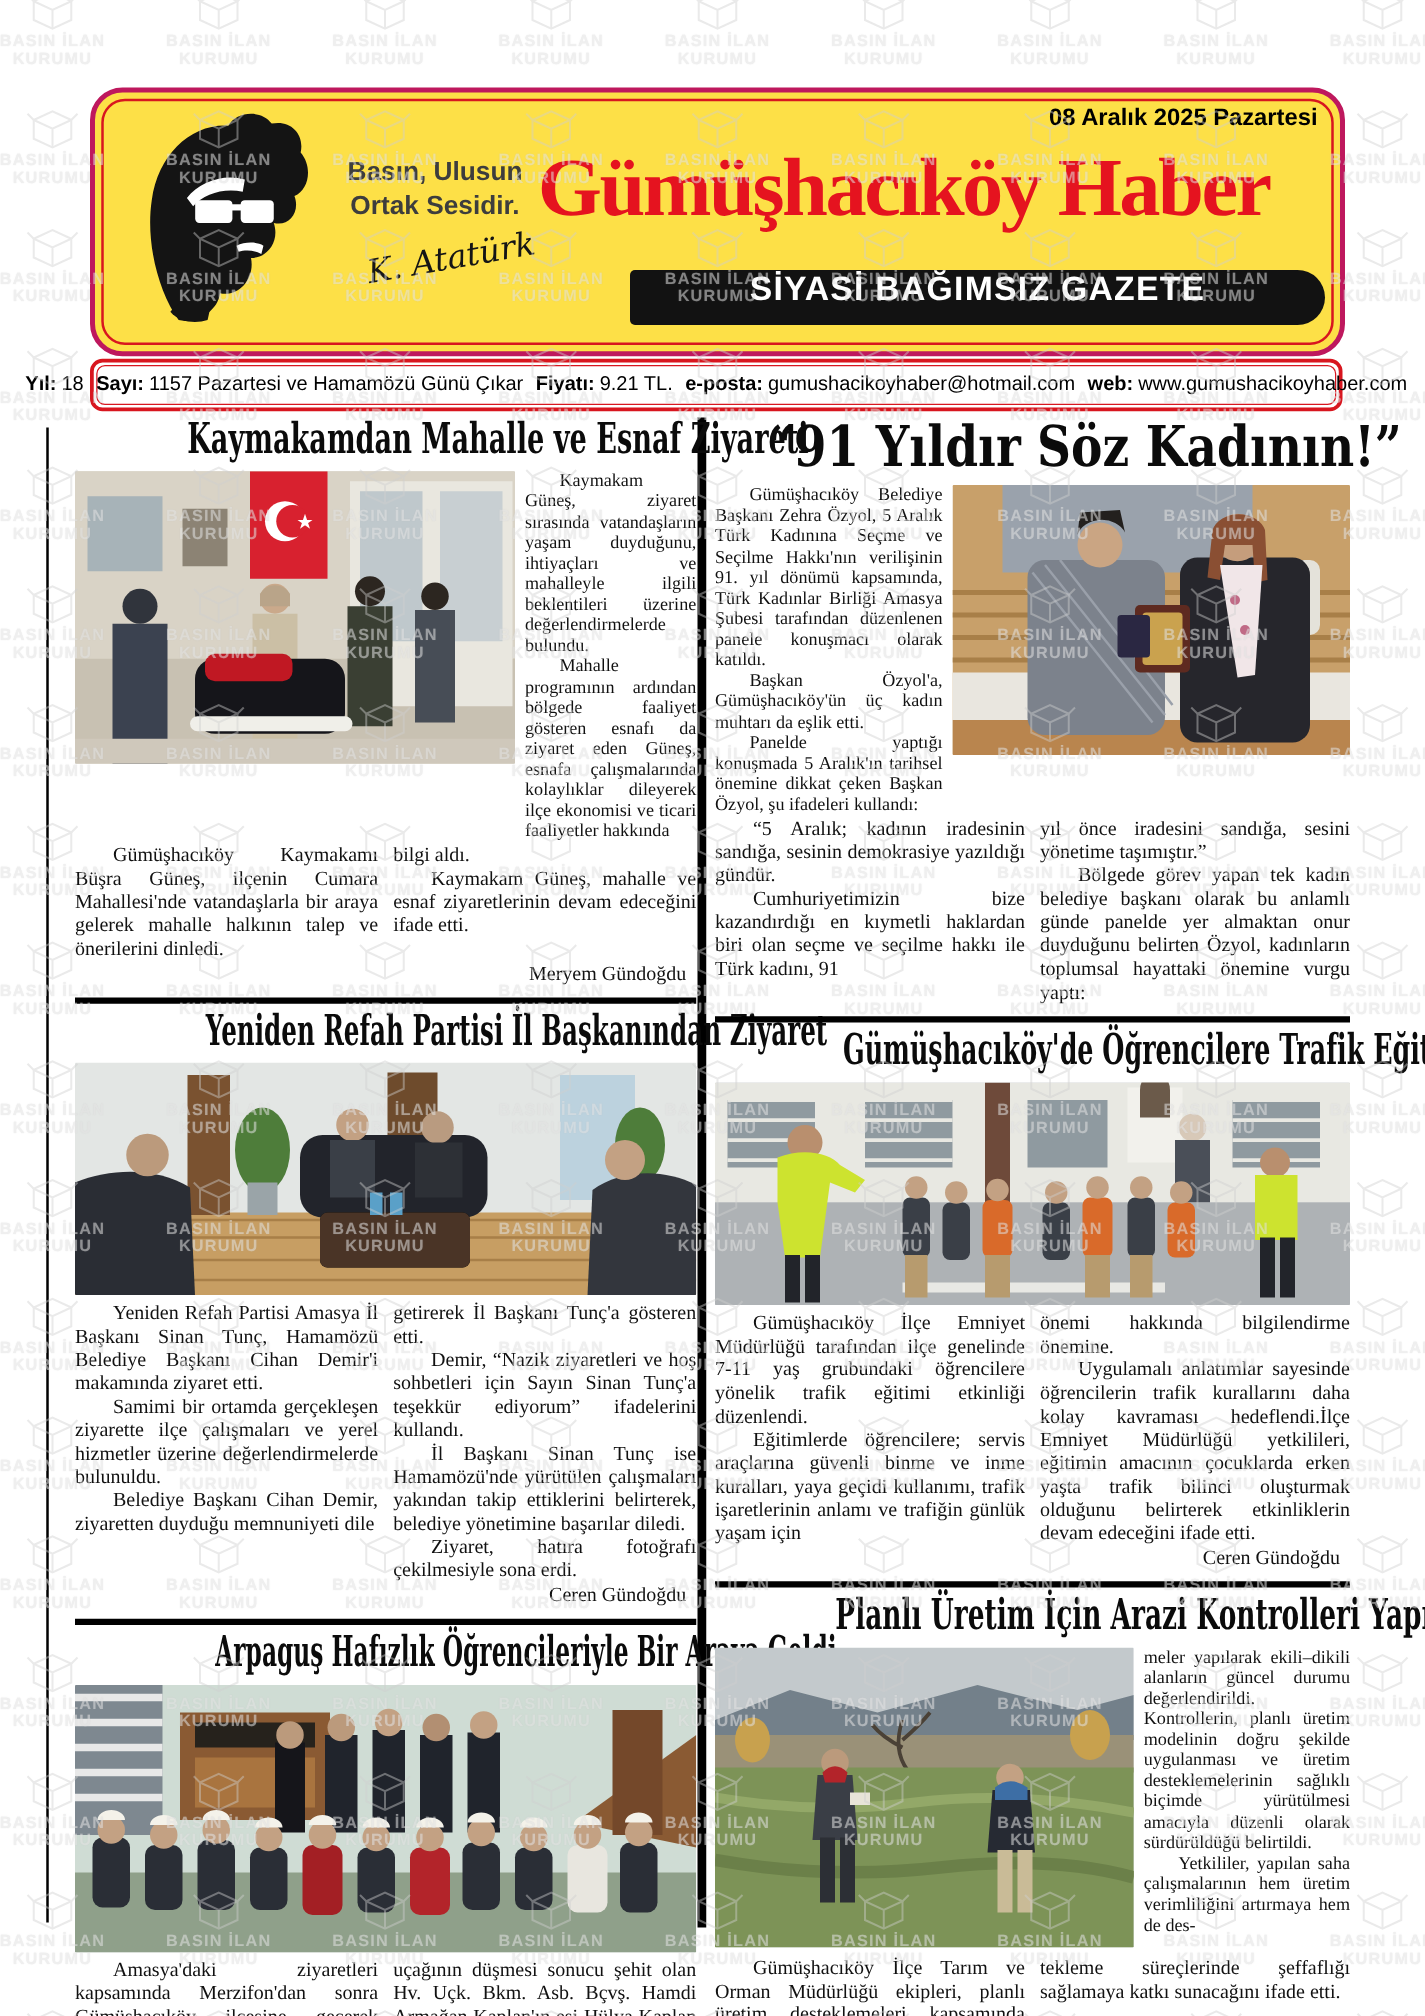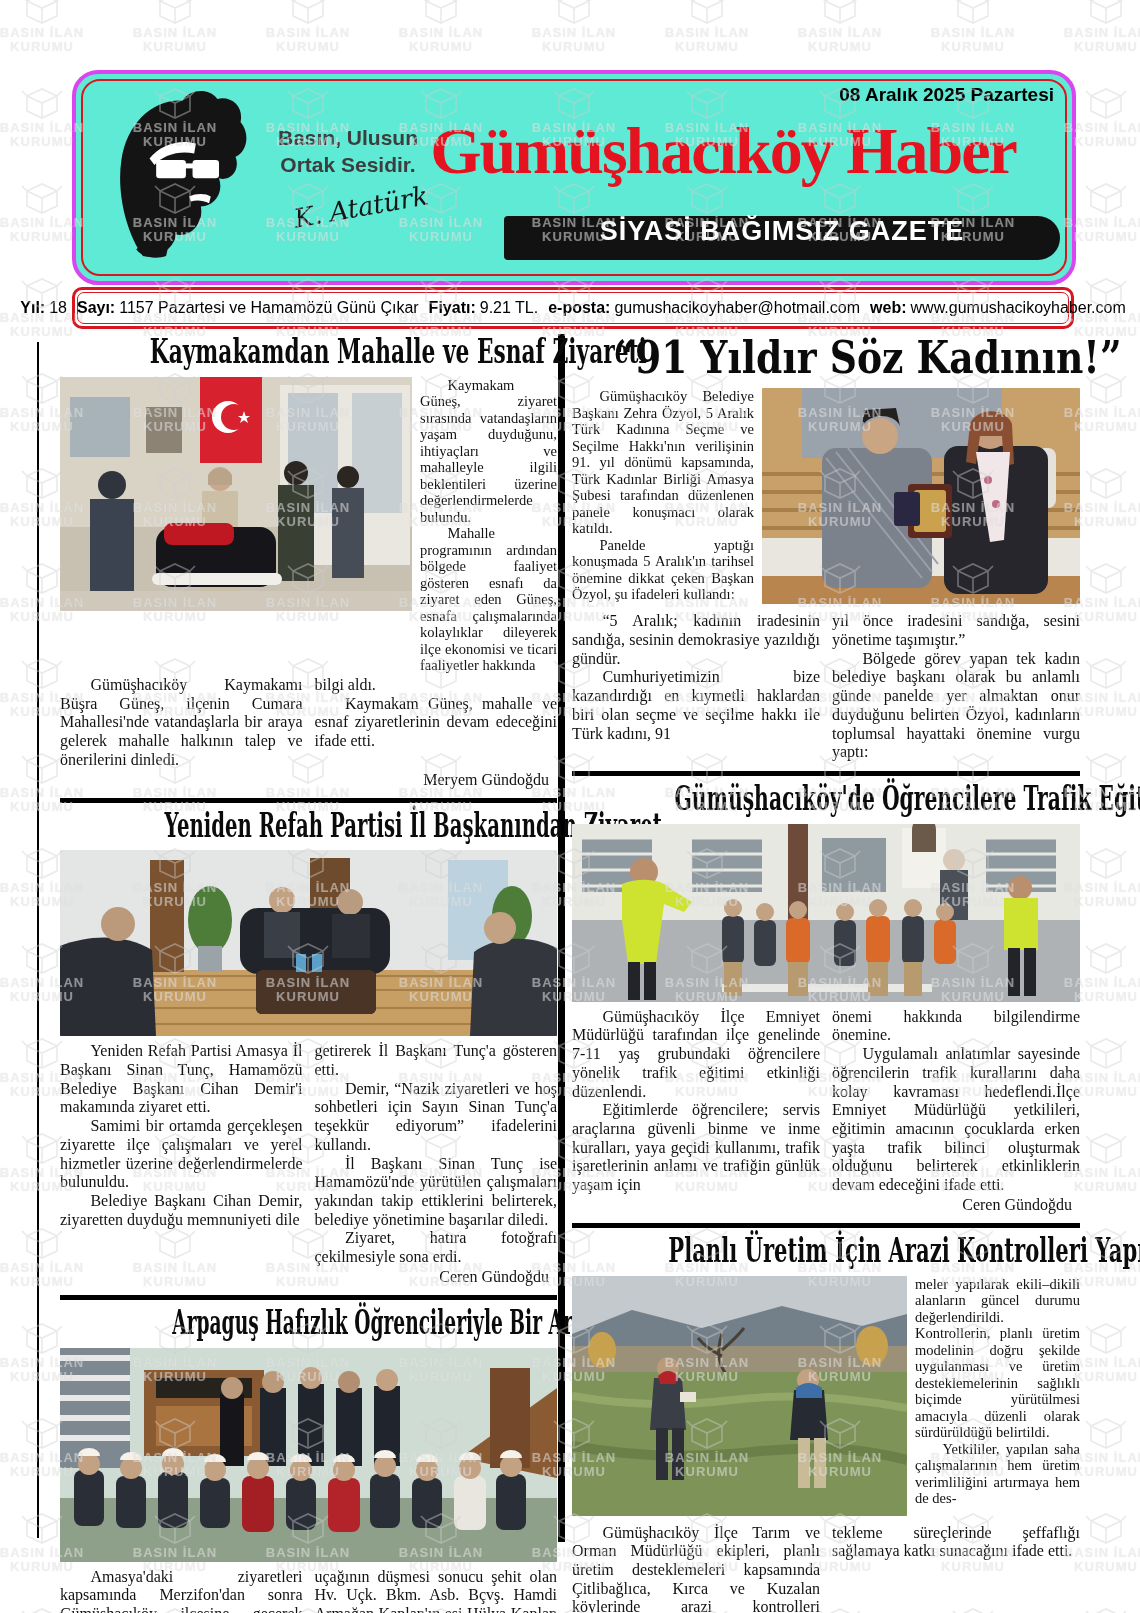--- a/index.html
+++ b/index.html
@@ -6,21 +6,21 @@
   .page{position:relative;width:1140px;height:1613px;margin:0 auto;background:#ffffff;overflow:hidden;
         font-family:"Liberation Serif",serif;color:#111;}
   
   #wm{position:absolute;inset:0;z-index:40;pointer-events:none;}
   .wm-tile{position:absolute;width:120px;text-align:center;opacity:.55;}
   .wm-tile svg{display:block;margin:0 auto;}
   .wm-line{font-family:"Liberation Sans",sans-serif;font-weight:bold;font-size:13px;letter-spacing:1px;
            color:#e2e2e2;text-shadow:0 0 1px rgba(170,170,170,.45);line-height:14px;}
   
   .masthead{position:absolute;left:72px;top:70px;width:996px;height:207px;z-index:2;
-            border:4px solid #d946ef;border-radius:26px;background:#5eead4;}
+            border:4px solid #be185d;border-radius:26px;background:#fde047;}
   .masthead-inner{position:absolute;inset:5px;border:2px solid #d8161f;border-radius:19px;}
   .date{position:absolute;top:10px;right:18px;font-family:"Liberation Sans",sans-serif;
         font-weight:bold;font-size:19px;color:#000;}
   .ataturk{position:absolute;left:16px;top:10px;}
   .slogan{position:absolute;left:182px;top:50px;width:180px;text-align:center;
           font-family:"Liberation Sans",sans-serif;font-weight:bold;font-size:21px;color:#3d3d3d;line-height:27px;}
   .signature{position:absolute;left:200px;top:118px;width:170px;text-align:center;
              font-family:"DejaVu Serif",serif;font-style:italic;font-size:26px;color:#151515;
              transform:rotate(-10deg);}
   .brand{position:absolute;left:312px;top:34px;right:14px;height:86px;
@@ -281,20 +281,21 @@
     </section>
   </div>
 
   <div class="body-right">
 
     <section class="article a2">
       <h2 class="headline fit" style="transform: scaleX(0.836903);">“91 Yıldır Söz Kadının!”</h2>
       <div class="row">
         <div class="side col">
             <p class="p">Gümüşhacıköy Belediye Başkanı Zehra Özyol, 5 Aralık Türk Kadınına Seçme ve Seçilme Hakkı'nın verilişinin 91. yıl dönümü kapsamında, Türk Kadınlar Birliği Amasya Şubesi tarafından düzenlenen panele konuşmacı olarak katıldı.</p>
+            <p class="p">Başkan Özyol'a, Gümüşhacıköy'ün üç kadın muhtarı da eşlik etti.</p>
             <p class="p">Panelde yaptığı konuşmada 5 Aralık'ın tarihsel önemine dikkat çeken Başkan Özyol, şu ifadeleri kullandı:</p>
           </div>
         <svg class="photo" width="318" height="216" viewBox="0 0 318 216" preserveAspectRatio="none">
           <rect width="318" height="216" fill="#c8a06a"></rect>
           <rect x="40" y="0" width="200" height="70" fill="#9aa2ac"></rect>
           <path d="M0 86 h318 M0 104 h318 M0 122 h318 M0 140 h318" stroke="#a87f48" stroke-width="4"></path>
           <rect x="0" y="150" width="318" height="40" fill="#e9e6df"></rect>
           <rect x="0" y="188" width="318" height="28" fill="#b9854e"></rect>
           <rect x="250" y="60" width="44" height="60" rx="8" fill="#e4e2da"></rect>
           <rect x="60" y="60" width="110" height="140" rx="14" fill="#7c828c"></rect>

